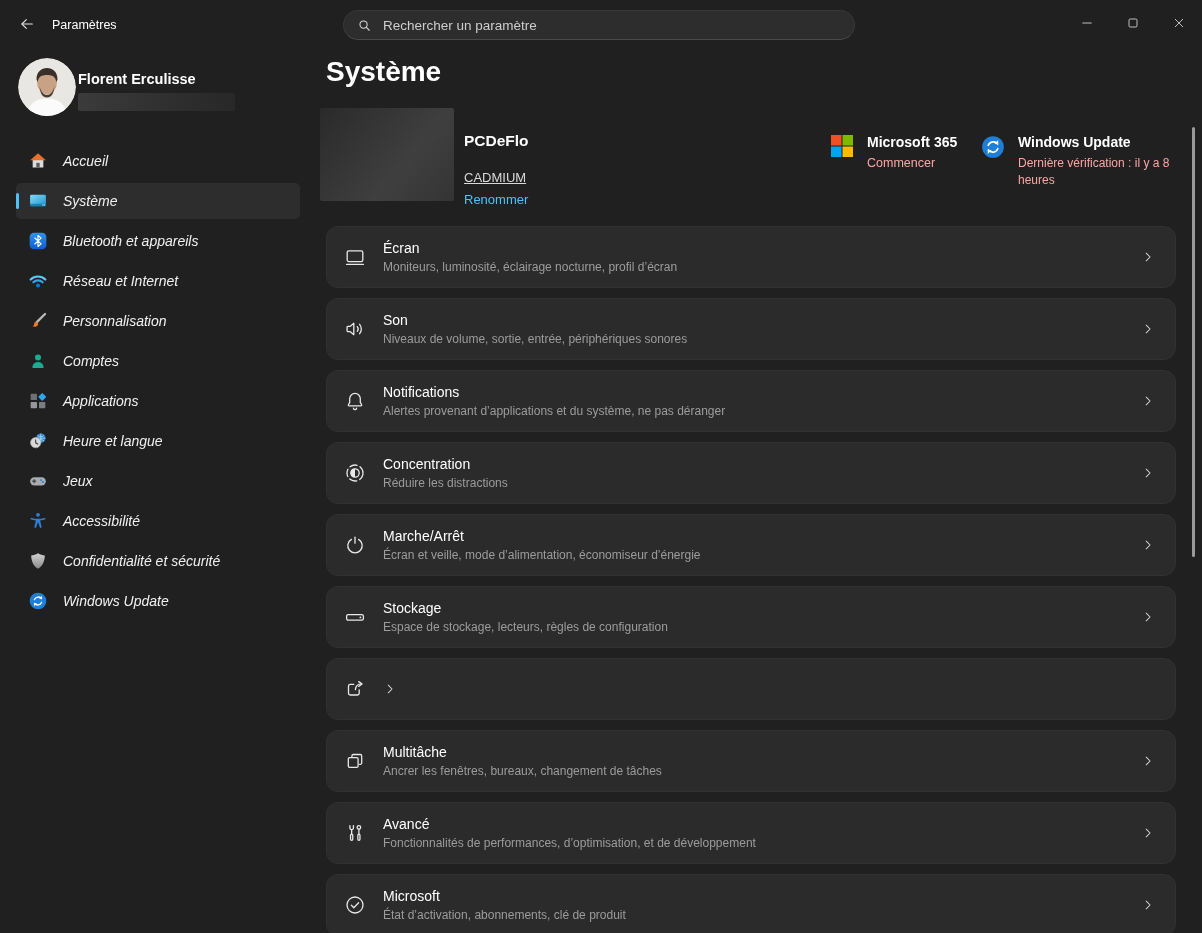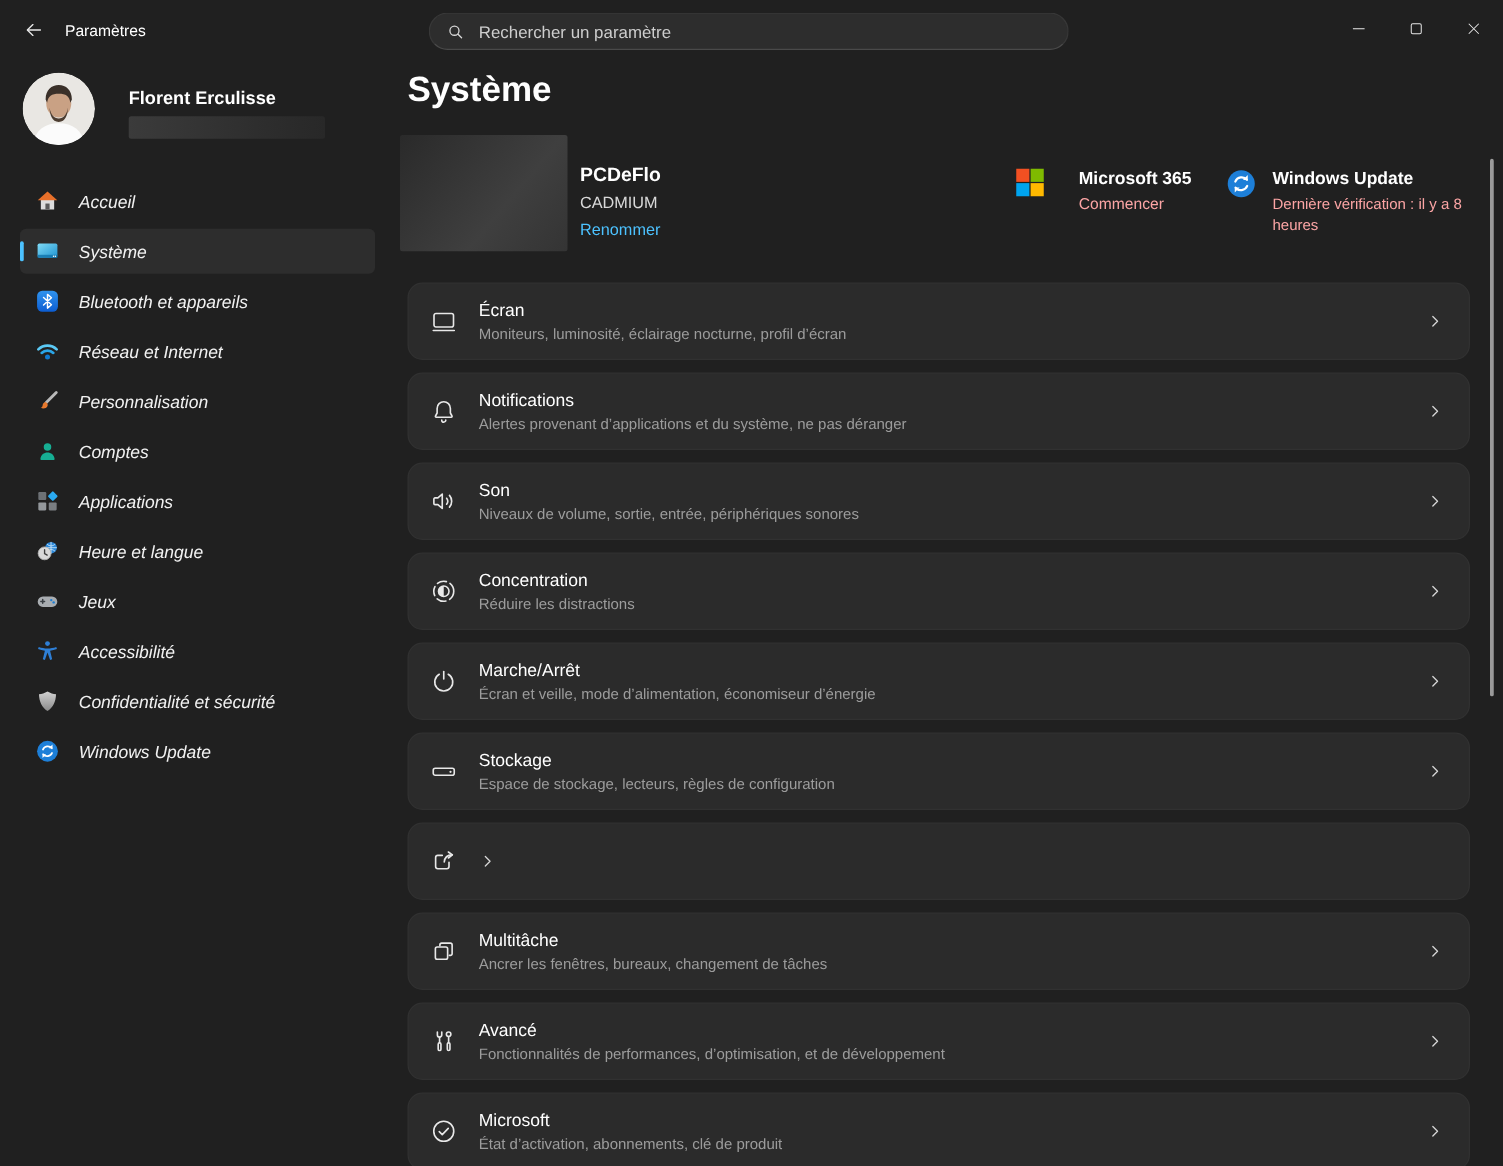--- a/index.html
+++ b/index.html
@@ -21,21 +21,21 @@
     display:flex;align-items:center;gap:9px;padding:0 13px;box-sizing:border-box;}
   .search input{flex:1;background:transparent;border:none;outline:none;color:#e8e8e8;
     font-size:13.5px;font-family:inherit;}
   .search input::placeholder{color:#cdcdcd;opacity:1;}
   .win-controls{position:absolute;right:0;top:0;display:flex;}
   .win-btn{width:46px;height:45px;display:flex;align-items:center;justify-content:center;
     background:transparent;border:none;cursor:pointer;}
 
   
   .sidebar{position:absolute;left:0;top:48px;width:318px;bottom:0;}
-  .profile{position:absolute;left:18px;top:10px;display:flex;gap:27px;cursor:pointer;}
+  .profile{position:absolute;left:18px;top:10px;display:flex;gap:2px;cursor:pointer;}
   .avatar{width:58px;height:58px;border-radius:50%;overflow:hidden;flex:0 0 auto;}
   .profile-texts{padding-top:13px;}
   .profile-name{font-size:14.5px;font-weight:700;color:#ffffff;}
   .profile-redacted{width:157px;height:18px;margin-top:6px;border-radius:2px;
     background:linear-gradient(90deg,#3b3b3b,#2d2d2d 70%,#282828);}
   .nav{position:absolute;top:95px;left:16px;width:284px;font-style:italic;}
   .nav-item{height:36px;margin-bottom:4px;border-radius:5px;display:flex;align-items:center;
     padding-left:12px;position:relative;cursor:pointer;}
   .nav-item.selected{background:#2d2d2d;}
   .accent-bar{display:none;position:absolute;left:0;top:10px;width:3px;height:16px;border-radius:2px;}
@@ -43,23 +43,23 @@
   .nav-icon{width:20px;height:20px;margin-right:15px;flex:0 0 auto;}
   .nav-label{font-size:14px;color:#f1f1f1;white-space:nowrap;}
 
   
   .main{position:absolute;left:318px;top:48px;right:0;bottom:0;}
   .page-title{position:absolute;left:8px;top:8px;font-size:28px;font-weight:700;}
   .thumb{position:absolute;left:2px;top:60px;width:134px;height:93px;border-radius:2px;
     background:linear-gradient(130deg,#2a2a2a 0%,#3f3f3f 62%,#343434 100%);}
   .device-info{position:absolute;left:146px;top:84px;}
   .device-name{font-size:15.5px;font-weight:700;}
-  .device-workgroup{font-size:13px;color:#d8d8d8;margin-top:4px;}
+  .device-workgroup{font-size:13px;color:#d8d8d8;margin-top:20px;text-decoration:underline;}
   .device-rename{font-size:13px;margin-top:7px;cursor:pointer;}
-  .card-ms{position:absolute;left:494px;top:86px;display:flex;gap:27px;cursor:pointer;}
+  .card-ms{position:absolute;left:512px;top:86px;display:flex;gap:13px;cursor:pointer;}
   .card-wu{position:absolute;left:662px;top:86px;display:flex;gap:12px;width:195px;cursor:pointer;}
   .card-title{font-size:14px;font-weight:700;}
   .card-sub{font-size:12px;color:#fca5a5;margin-top:5px;line-height:1.4;}
   .card-ms .card-sub{font-size:12.5px;}
 
   .settings{position:absolute;left:8px;top:178px;width:850px;}
   .row{height:62px;margin-bottom:10px;background:#2b2b2b;border:1px solid #313131;border-radius:12px;
     display:flex;align-items:center;box-sizing:border-box;padding-right:20px;cursor:pointer;}
   .row-icon{width:24px;height:24px;margin:0 16px 0 16px;flex:0 0 auto;}
   .row-text{flex:1;min-width:0;}
@@ -339,45 +339,45 @@
     </span>
     <span class="row-chevron">
       <svg width="14" height="14" viewBox="0 0 24 24" fill="none" stroke="#d4d4d4" stroke-width="1.8" stroke-linecap="round" stroke-linejoin="round">
         <path d="M9 5.5 15.5 12 9 18.5"></path>
       </svg>
     </span>
   </div>
       <div class="row">
     <span class="row-icon">
           <svg width="24" height="24" viewBox="0 0 24 24" fill="none" stroke="#e8e8e8" stroke-width="1.3" stroke-linecap="round" stroke-linejoin="round">
-            <path d="M12 4.4a5.3 5.3 0 0 0-5.3 5.3v3.7l-1.3 2.4a.7.7 0 0 0 .6 1h12a.7.7 0 0 0 .6-1l-1.3-2.4V9.7A5.3 5.3 0 0 0 12 4.4z"></path>
-            <path d="M10.4 19.1a1.6 1.6 0 0 0 3.2 0"></path>
-          </svg>
-        </span>
-    <span class="row-text">
-      <div class="row-title">Notifications</div>
-      <div class="row-sub">Alertes provenant d’applications et du système, ne pas déranger</div>
-    </span>
-    <span class="row-chevron">
-      <svg width="14" height="14" viewBox="0 0 24 24" fill="none" stroke="#d4d4d4" stroke-width="1.8" stroke-linecap="round" stroke-linejoin="round">
-        <path d="M9 5.5 15.5 12 9 18.5"></path>
-      </svg>
-    </span>
-  </div>
-      <div class="row">
-    <span class="row-icon">
-          <svg width="24" height="24" viewBox="0 0 24 24" fill="none" stroke="#e8e8e8" stroke-width="1.3" stroke-linecap="round" stroke-linejoin="round">
             <path d="M10.8 6.3v11.4l-3.5-3H5a.9.9 0 0 1-.9-.9V10.2a.9.9 0 0 1 .9-.9h2.3z"></path>
             <path d="M14.3 9.6a3.9 3.9 0 0 1 0 4.8"></path>
             <path d="M16.6 7.3a7.2 7.2 0 0 1 0 9.4"></path>
           </svg>
         </span>
     <span class="row-text">
       <div class="row-title">Son</div>
       <div class="row-sub">Niveaux de volume, sortie, entrée, périphériques sonores</div>
+    </span>
+    <span class="row-chevron">
+      <svg width="14" height="14" viewBox="0 0 24 24" fill="none" stroke="#d4d4d4" stroke-width="1.8" stroke-linecap="round" stroke-linejoin="round">
+        <path d="M9 5.5 15.5 12 9 18.5"></path>
+      </svg>
+    </span>
+  </div>
+      <div class="row">
+    <span class="row-icon">
+          <svg width="24" height="24" viewBox="0 0 24 24" fill="none" stroke="#e8e8e8" stroke-width="1.3" stroke-linecap="round" stroke-linejoin="round">
+            <path d="M12 4.4a5.3 5.3 0 0 0-5.3 5.3v3.7l-1.3 2.4a.7.7 0 0 0 .6 1h12a.7.7 0 0 0 .6-1l-1.3-2.4V9.7A5.3 5.3 0 0 0 12 4.4z"></path>
+            <path d="M10.4 19.1a1.6 1.6 0 0 0 3.2 0"></path>
+          </svg>
+        </span>
+    <span class="row-text">
+      <div class="row-title">Notifications</div>
+      <div class="row-sub">Alertes provenant d’applications et du système, ne pas déranger</div>
     </span>
     <span class="row-chevron">
       <svg width="14" height="14" viewBox="0 0 24 24" fill="none" stroke="#d4d4d4" stroke-width="1.8" stroke-linecap="round" stroke-linejoin="round">
         <path d="M9 5.5 15.5 12 9 18.5"></path>
       </svg>
     </span>
   </div>
       <div class="row">
     <span class="row-icon">
           <svg width="24" height="24" viewBox="0 0 24 24" fill="none" stroke="#e8e8e8" stroke-width="1.3" stroke-linecap="round">

